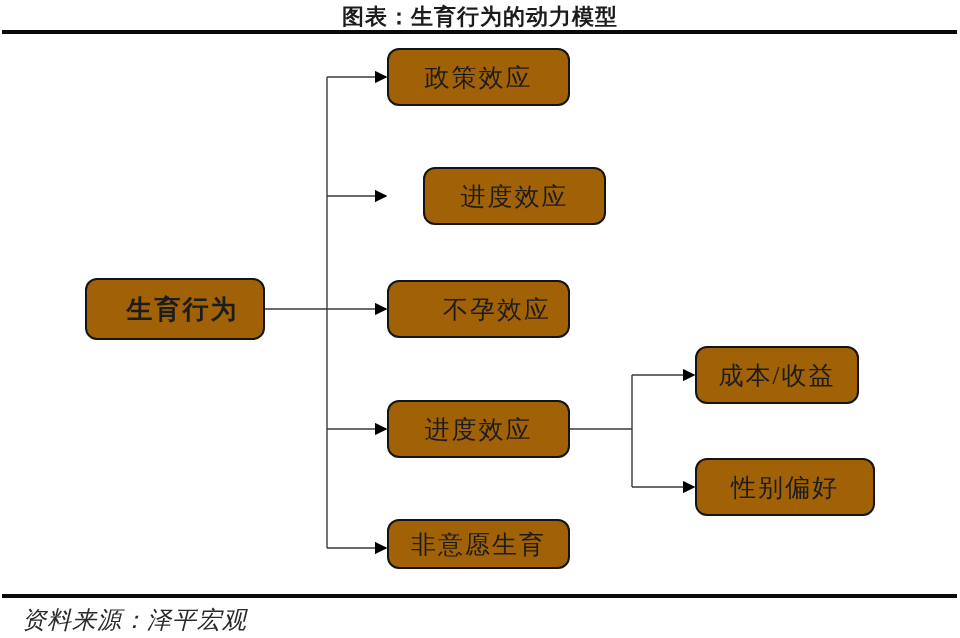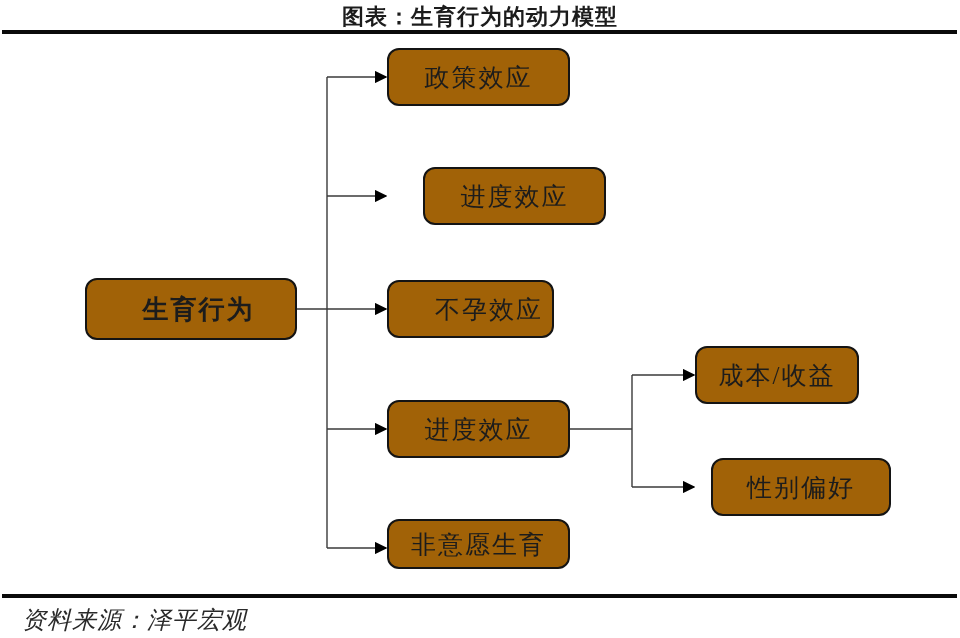--- a/index.html
+++ b/index.html
@@ -59,30 +59,30 @@
     background: #a16207;
     display: flex;
     align-items: center;
     justify-content: center;
     font-size: 25px;
     color: #1c1c1c;
     letter-spacing: 2px;
     text-align: center;
   }
   .node-root {
-    left: 85px; top: 278px; width: 212px; height: 62px;
+    left: 85px; top: 278px; width: 180px; height: 62px;
     font-weight: bold; font-size: 26px; padding-left: 15px;
   }
   .node-b0 { left: 387px; top: 48px;  width: 183px; height: 58px; }
   .node-b1 { left: 387px; top: 167px; width: 183px; height: 58px; margin-left: 36px; }
-  .node-b2 { left: 387px; top: 280px; width: 167px; height: 58px; padding-left: 37px; }
+  .node-b2 { left: 387px; top: 280px; width: 183px; height: 58px; padding-left: 37px; }
   .node-b3 { left: 387px; top: 400px; width: 183px; height: 58px; }
   .node-b4 { left: 387px; top: 519px; width: 183px; height: 50px; }
   .node-s0 { left: 695px; top: 346px; width: 164px; height: 58px; }
-  .node-s1 { left: 695px; top: 458px; width: 180px; height: 58px; margin-left: 16px; }
+  .node-s1 { left: 695px; top: 458px; width: 180px; height: 58px; }
 </style>
 </head>
 <body>
 
 <div class="canvas">
 
   <div class="figure-title">图表：生育行为的动力模型</div>
 
   <div class="rule rule-top"></div>
 

